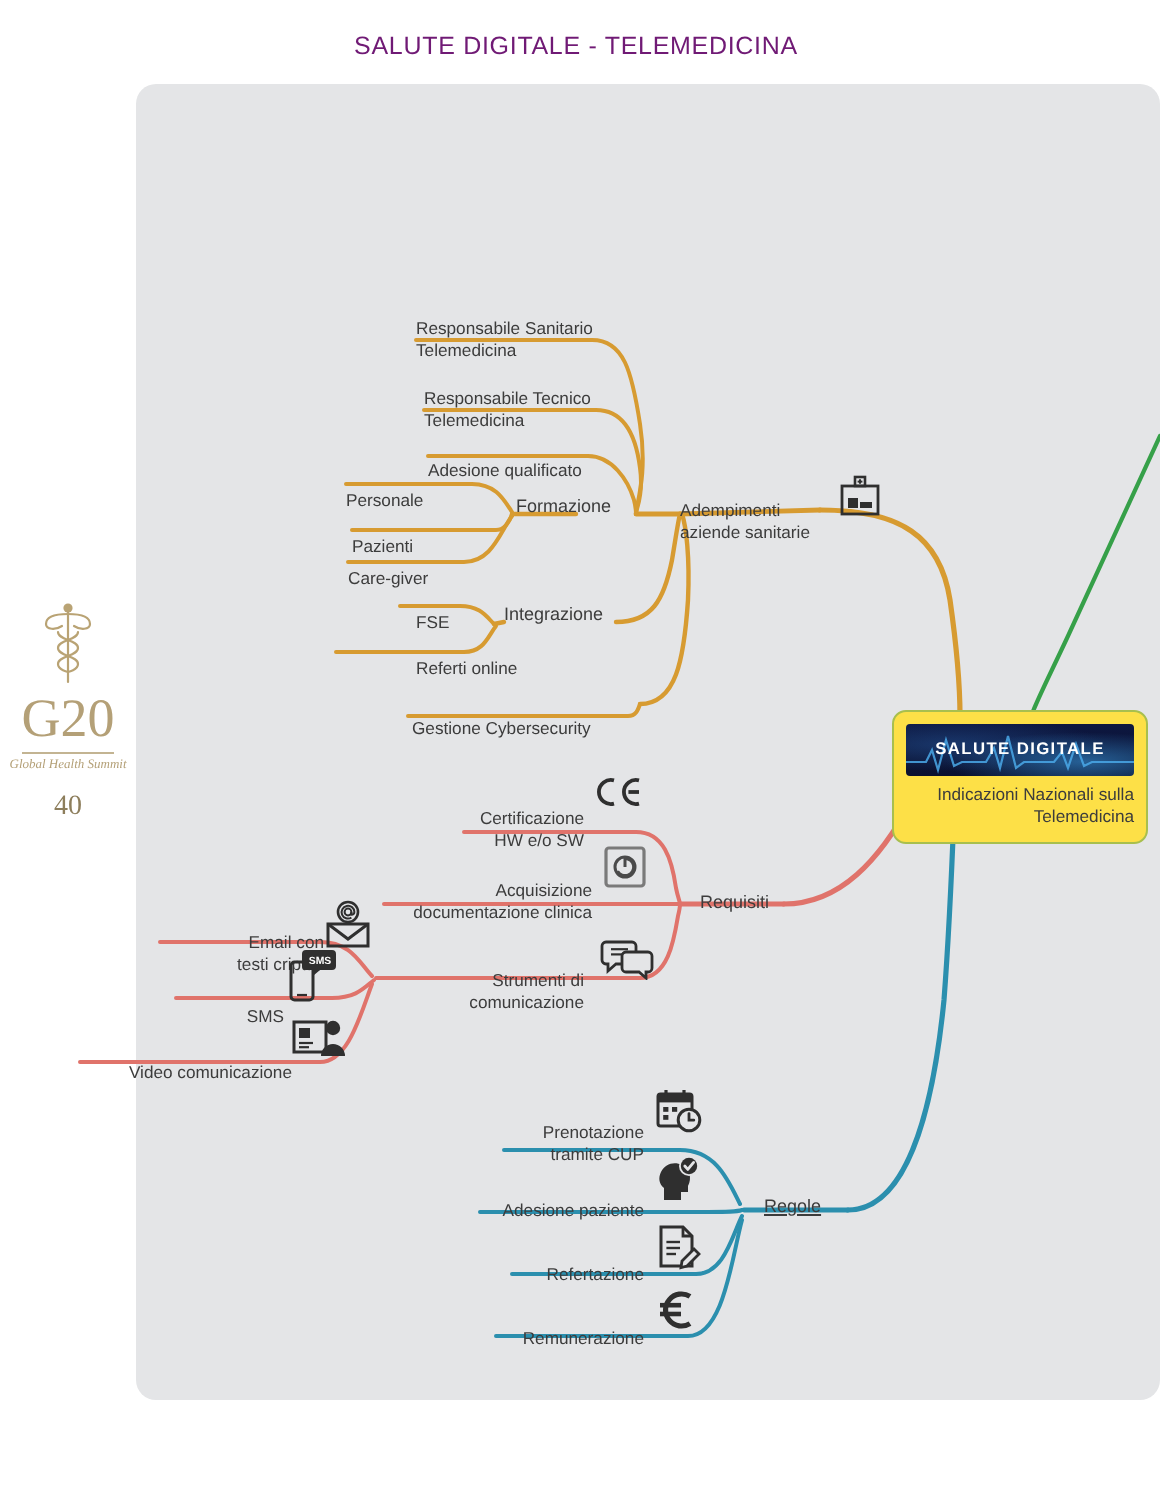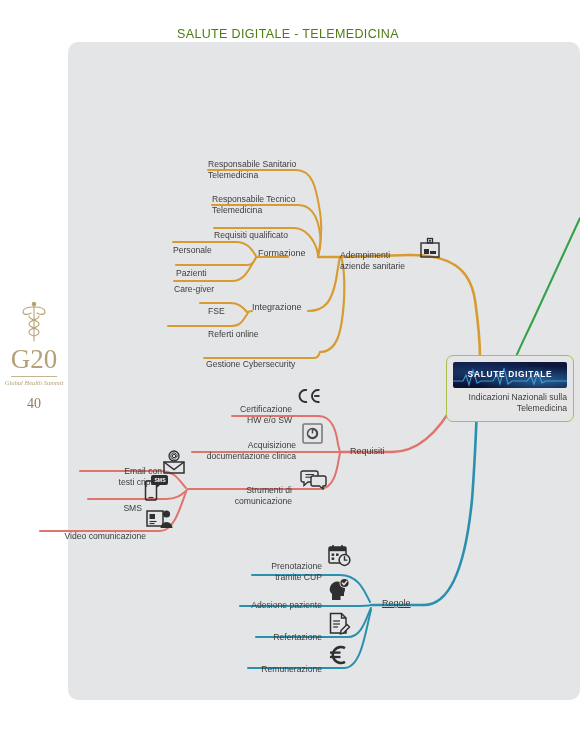--- a/index.html
+++ b/index.html
@@ -66,22 +66,21 @@
   }
 
   #diagram-title {
     position: absolute;
     left: 0;
     top: 16px;
     width: 440px;
     text-align: center;
     font-size: 12.5px;
     letter-spacing: 0.35px;
-    color: #4d7c0f;
-    margin-top: 11px;
+    color: #701a75;
   }
 
   
   #connectors {
     position: absolute;
     left: 0; top: 0;
     width: 580px;
     height: 744px;
     pointer-events: none;
   }
@@ -110,21 +109,21 @@
     display: block;
   }
 
   
   #central-node {
     position: absolute;
     left: 446px;
     top: 355px;
     width: 128px;
     box-sizing: border-box;
-    background: #e5e5e5;
+    background: #fde047;
     border: 1.6px solid #a8bf4e;
     border-radius: 7px;
     padding: 6px 6px 7px 6px;
   }
   #central-banner {
     position: relative;
     height: 26px;
     border-radius: 2px;
     background:
       radial-gradient(ellipse at 78% 72%, rgba(60,160,230,0.55) 0%, rgba(60,160,230,0) 55%),
@@ -228,21 +227,21 @@
   <path d="M 256 637 L 348 637 C 362 637 366 618 371 608" fill="none" stroke="#2b8fae" stroke-width="2.0" stroke-linecap="round"></path>
   <path d="M 248 668 L 344 668 C 362 668 366 628 371 610" fill="none" stroke="#2b8fae" stroke-width="2.0" stroke-linecap="round"></path>
 </svg>
 
 <div class="node l" style="left:208px; top:143px; width:130px;">Responsabile Sanitario
 Telemedicina</div>
 
 <div class="node l" style="left:212px; top:178px; width:130px;">Responsabile Tecnico
 Telemedicina</div>
 
-<div class="node l" style="left:214px; top:214px; width:130px;">Requisiti qualificato</div>
+<div class="node l" style="left:214px; top:214px; width:130px;">Adesione qualificato</div>
 
 <div class="node l" style="left:173px; top:229px; width:90px;">Personale</div>
 
 <div class="node l" style="left:176px; top:252px; width:90px;">Pazienti</div>
 
 <div class="node l" style="left:174px; top:268px; width:90px;">Care-giver</div>
 
 <div class="branch-label" style="left:258px; top:248px;">Formazione</div>
 
 <div class="node l" style="left:208px; top:290px; width:60px;">FSE</div>

